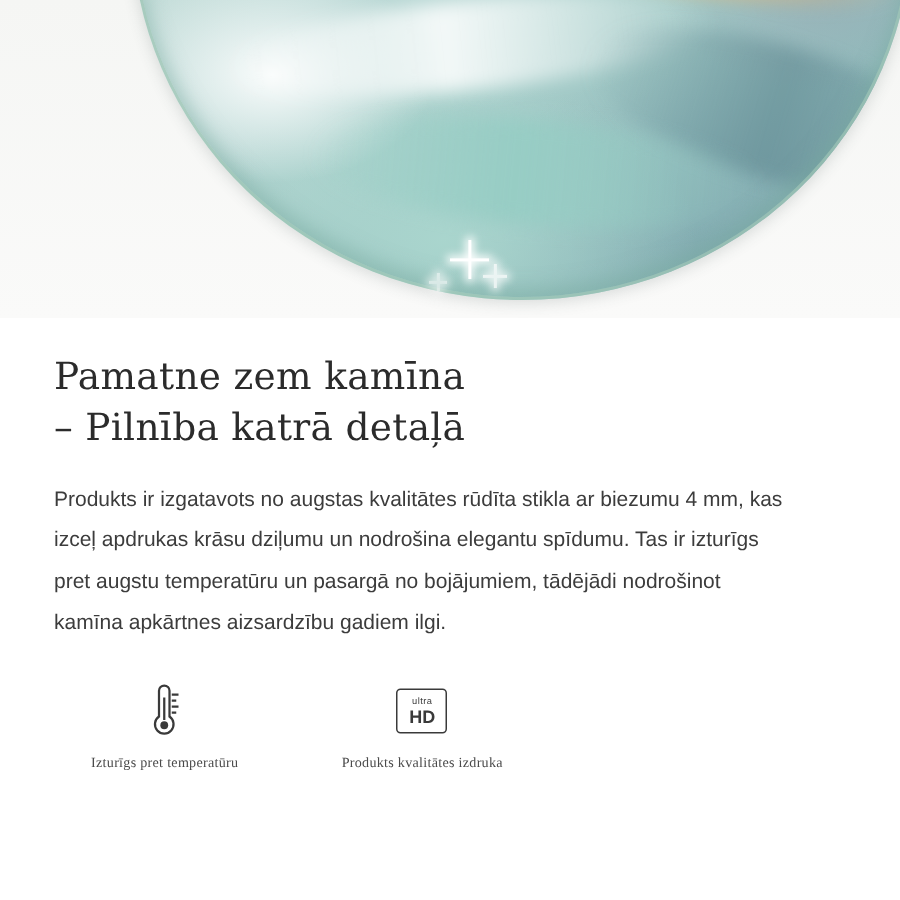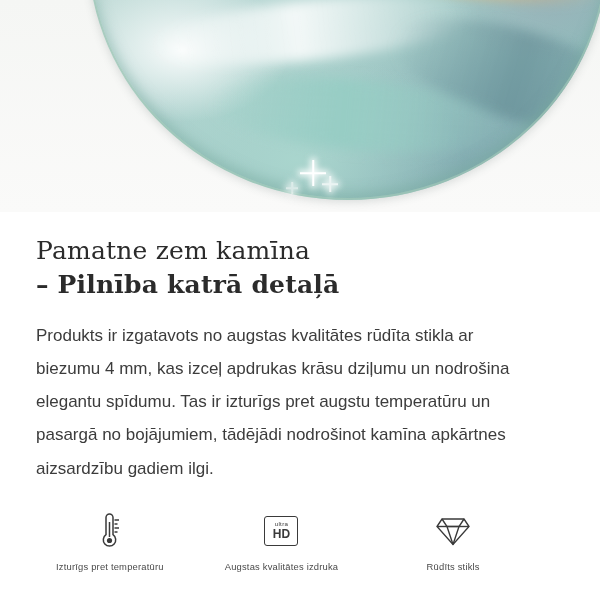--- a/index.html
+++ b/index.html
@@ -112,25 +112,25 @@
 
   .headline {
     font-family: "DejaVu Serif", "Liberation Serif", serif;
     font-size: 25px;
     line-height: 1.34;
     color: #2b2b2b;
     font-weight: 400;
     margin: 0 0 18px 0;
     letter-spacing: 0.2px;
   }
-  .headline .line2 { display: block; font-weight: bold; }
+  .headline .line2 { display: block; }
 
   .paragraph {
     font-family: "Liberation Sans", sans-serif;
-    font-size: 17px;
+    font-size: 14px;
     line-height: 1.95;
     color: #3c3c3c;
     margin: 0;
     max-width: 534px;
   }
 
   
   .features {
     margin-top: 26px;
     padding: 0 24px;
@@ -148,21 +148,21 @@
 
   .feature-icon {
     height: 40px;
     display: flex;
     align-items: center;
     justify-content: center;
     margin-bottom: 10px;
   }
 
   .feature-label {
-    font-family: Liberation Sans, sans-serif;
+    font-family: Liberation Serif, serif;
     font-size: 9.4px;
     color: #4a4a4a;
     letter-spacing: 0.2px;
   }
 
   .hd-box {
     width: 34px;
     height: 30px;
     border: 1.6px solid #3a3a3a;
     border-radius: 3px;
@@ -221,33 +221,21 @@
       <div class="feature-label">Izturīgs pret temperatūru</div>
     </div>
 
     <div class="feature">
       <div class="feature-icon">
         <div class="hd-box">
           <span class="ultra">ultra</span>
           <span class="hd">HD</span>
         </div>
       </div>
-      <div class="feature-label">Augstas kvalitātes izdruka</div>
+      <div class="feature-label">Produkts kvalitātes izdruka</div>
     </div>
 
 
-    <div class="feature">
-      <div class="feature-icon">
-        <svg width="38" height="34" viewBox="0 0 38 34" fill="none" stroke="#3a3a3a" stroke-width="1.4">
-          <path d="M8 5 H30 L35 12.5 L19 30.5 L3 12.5 L8 5z"></path>
-          <line x1="3" y1="12.5" x2="35" y2="12.5"></line>
-          <path d="M8 5 L13 12.5 L19 30.5"></path>
-          <path d="M30 5 L25 12.5 L19 30.5"></path>
-          <path d="M13 12.5 H25"></path>
-        </svg>
-      </div>
-      <div class="feature-label">Rūdīts stikls</div>
-    </div>
 
 
 
   </div>
 </div>
 
 </body></html>

